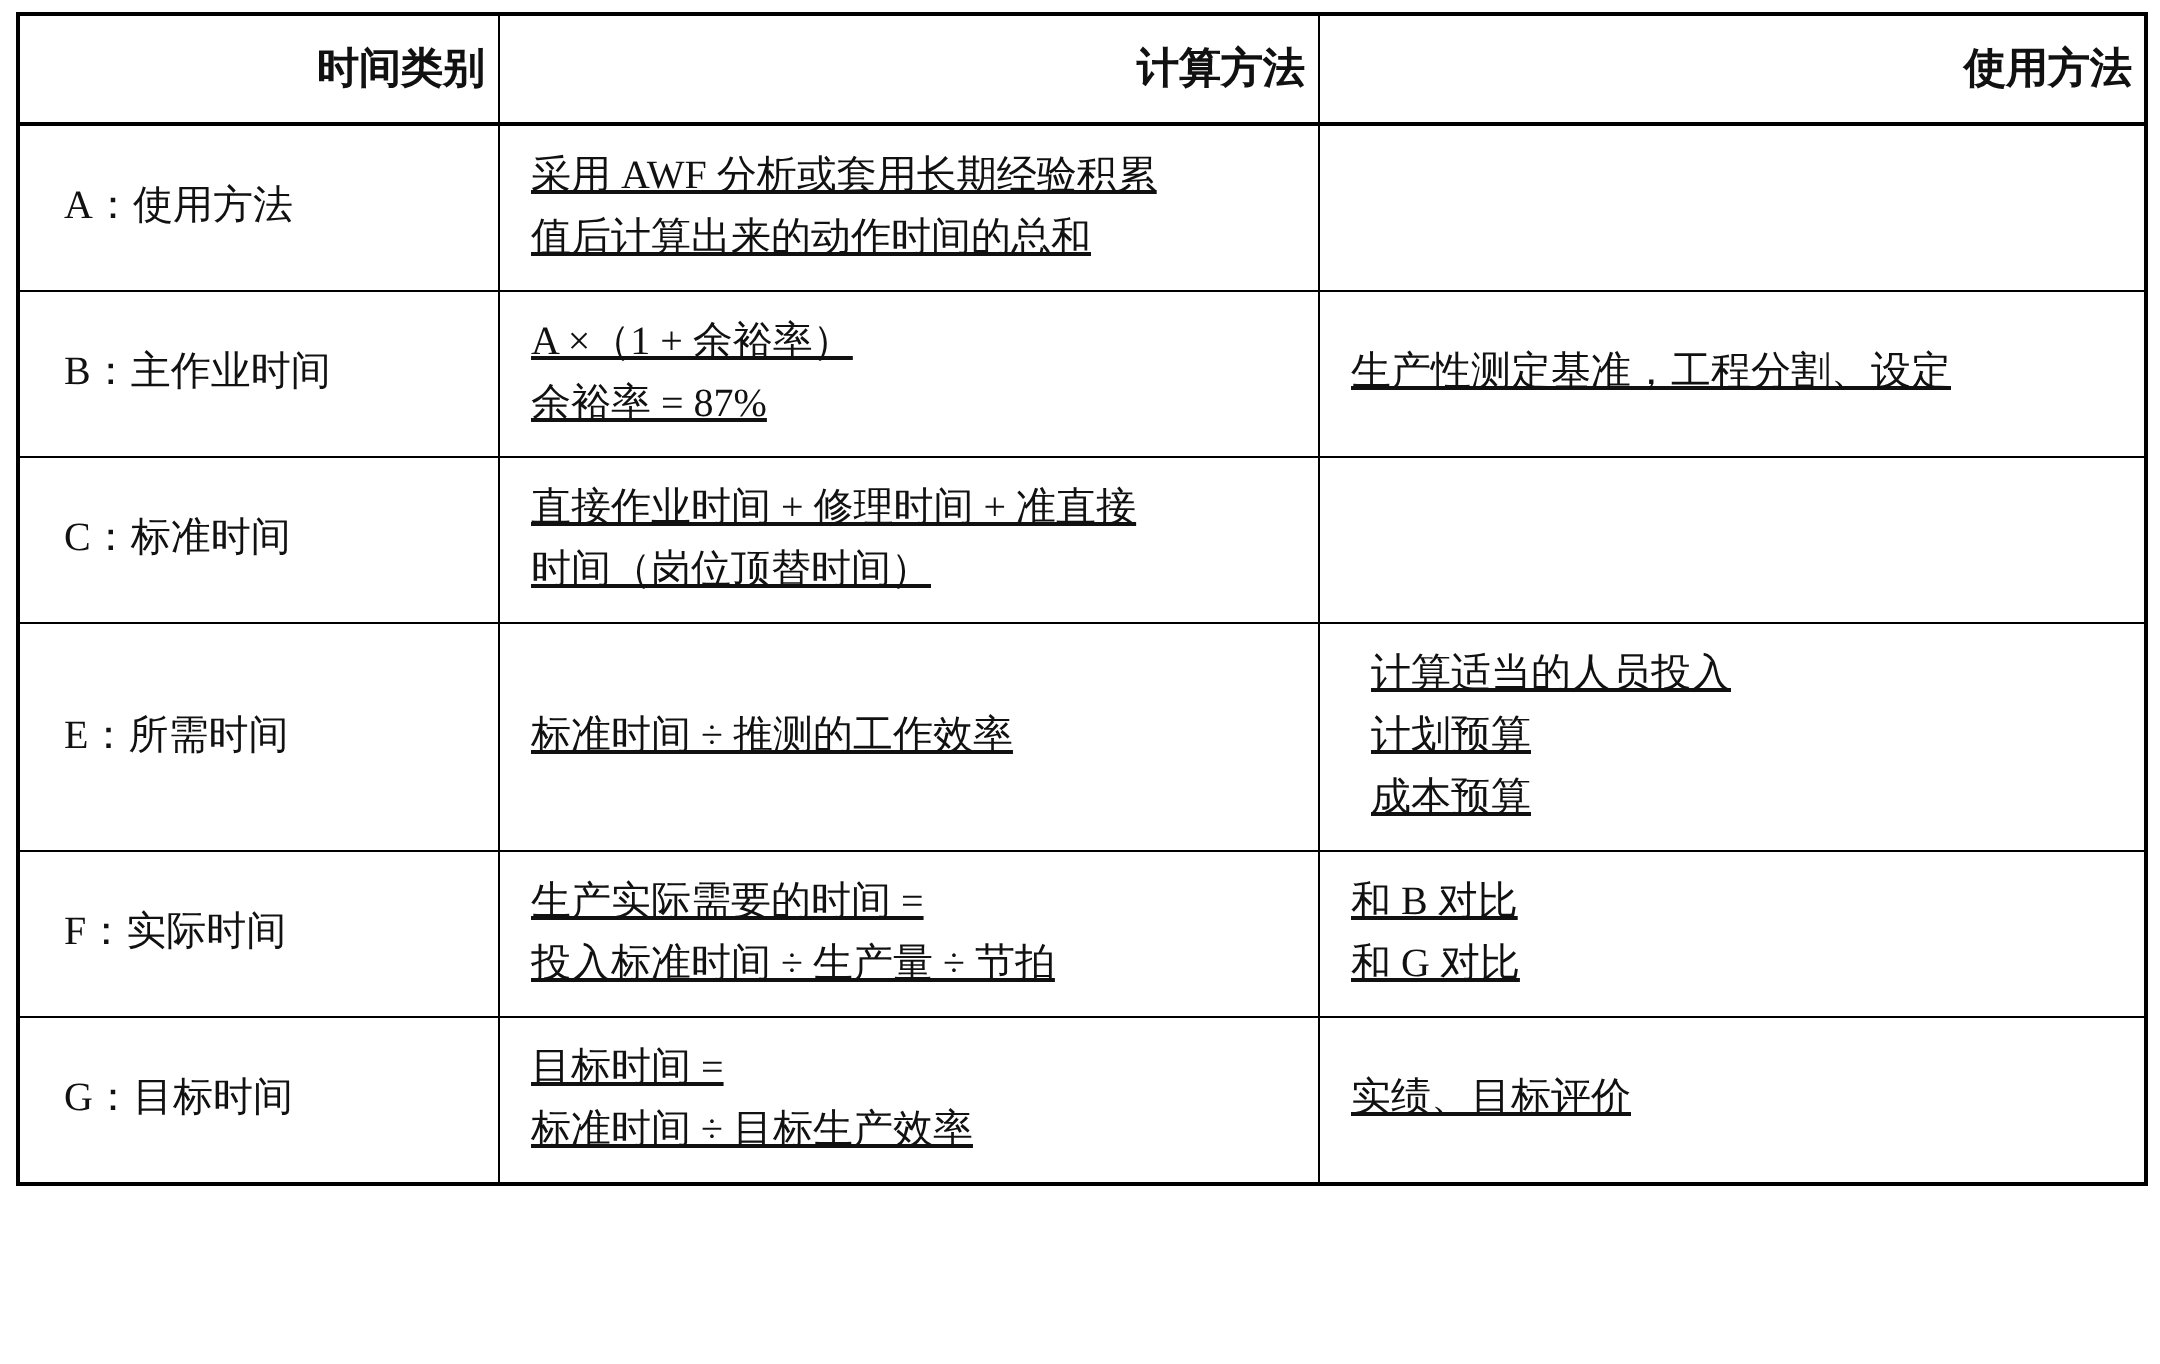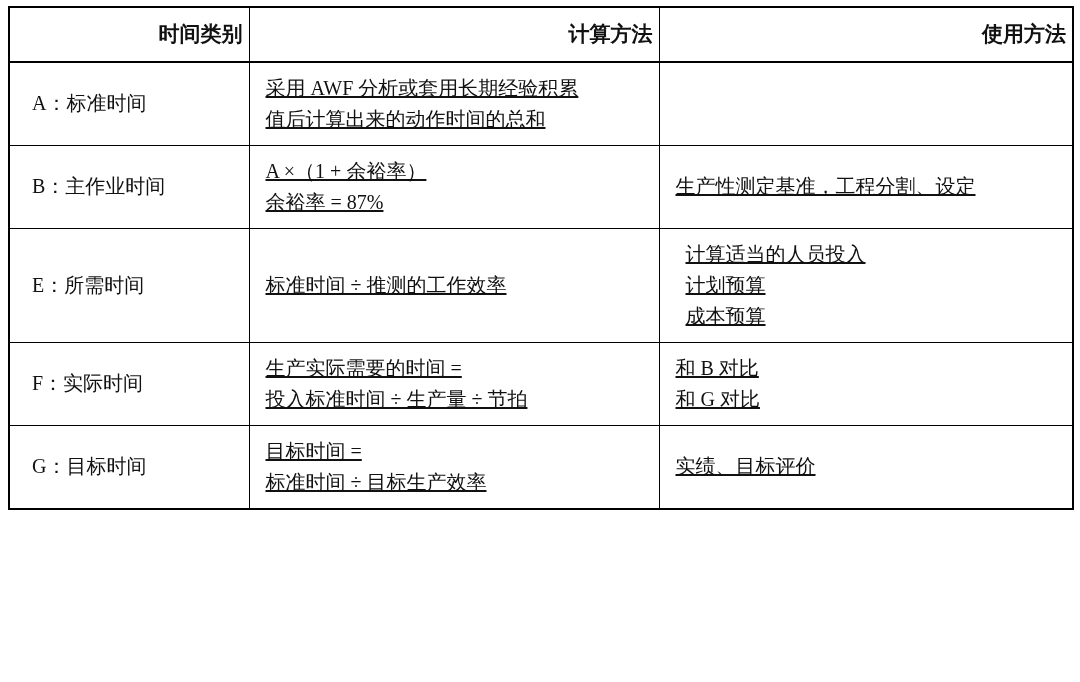--- a/index.html
+++ b/index.html
@@ -98,39 +98,47 @@
     <thead>
       <tr>
         <th>时间类别</th>
         <th>计算方法</th>
         <th>使用方法</th>
       </tr>
     </thead>
     <tbody>
 
       <tr>
-        <td class="cat">A：标准时间</td>
+        <td class="cat">A：使用方法</td>
         <td class="calc">
           <span class="line">采用 AWF 分析或套用长期经验积累</span>
           <span class="line">值后计算出来的动作时间的总和</span>
         </td>
         <td class="use blank"></td>
       </tr>
 
       <tr>
         <td class="cat">B：主作业时间</td>
         <td class="calc">
           <span class="line">A ×（1 + 余裕率）</span>
           <span class="line">余裕率 = 87%</span>
         </td>
         <td class="use">
           <span class="line">生产性测定基准，工程分割、设定</span>
         </td>
       </tr>
 
+      <tr>
+        <td class="cat">C：标准时间</td>
+        <td class="calc">
+          <span class="line">直接作业时间 + 修理时间 + 准直接</span>
+          <span class="line">时间（岗位顶替时间）</span>
+        </td>
+        <td class="use blank"></td>
+      </tr>
 
 
       <tr>
         <td class="cat">E：所需时间</td>
         <td class="calc">
           <span class="line">标准时间 ÷ 推测的工作效率</span>
         </td>
         <td class="use center-block">
           <span class="line">计算适当的人员投入</span>
           <span class="line">计划预算</span>

